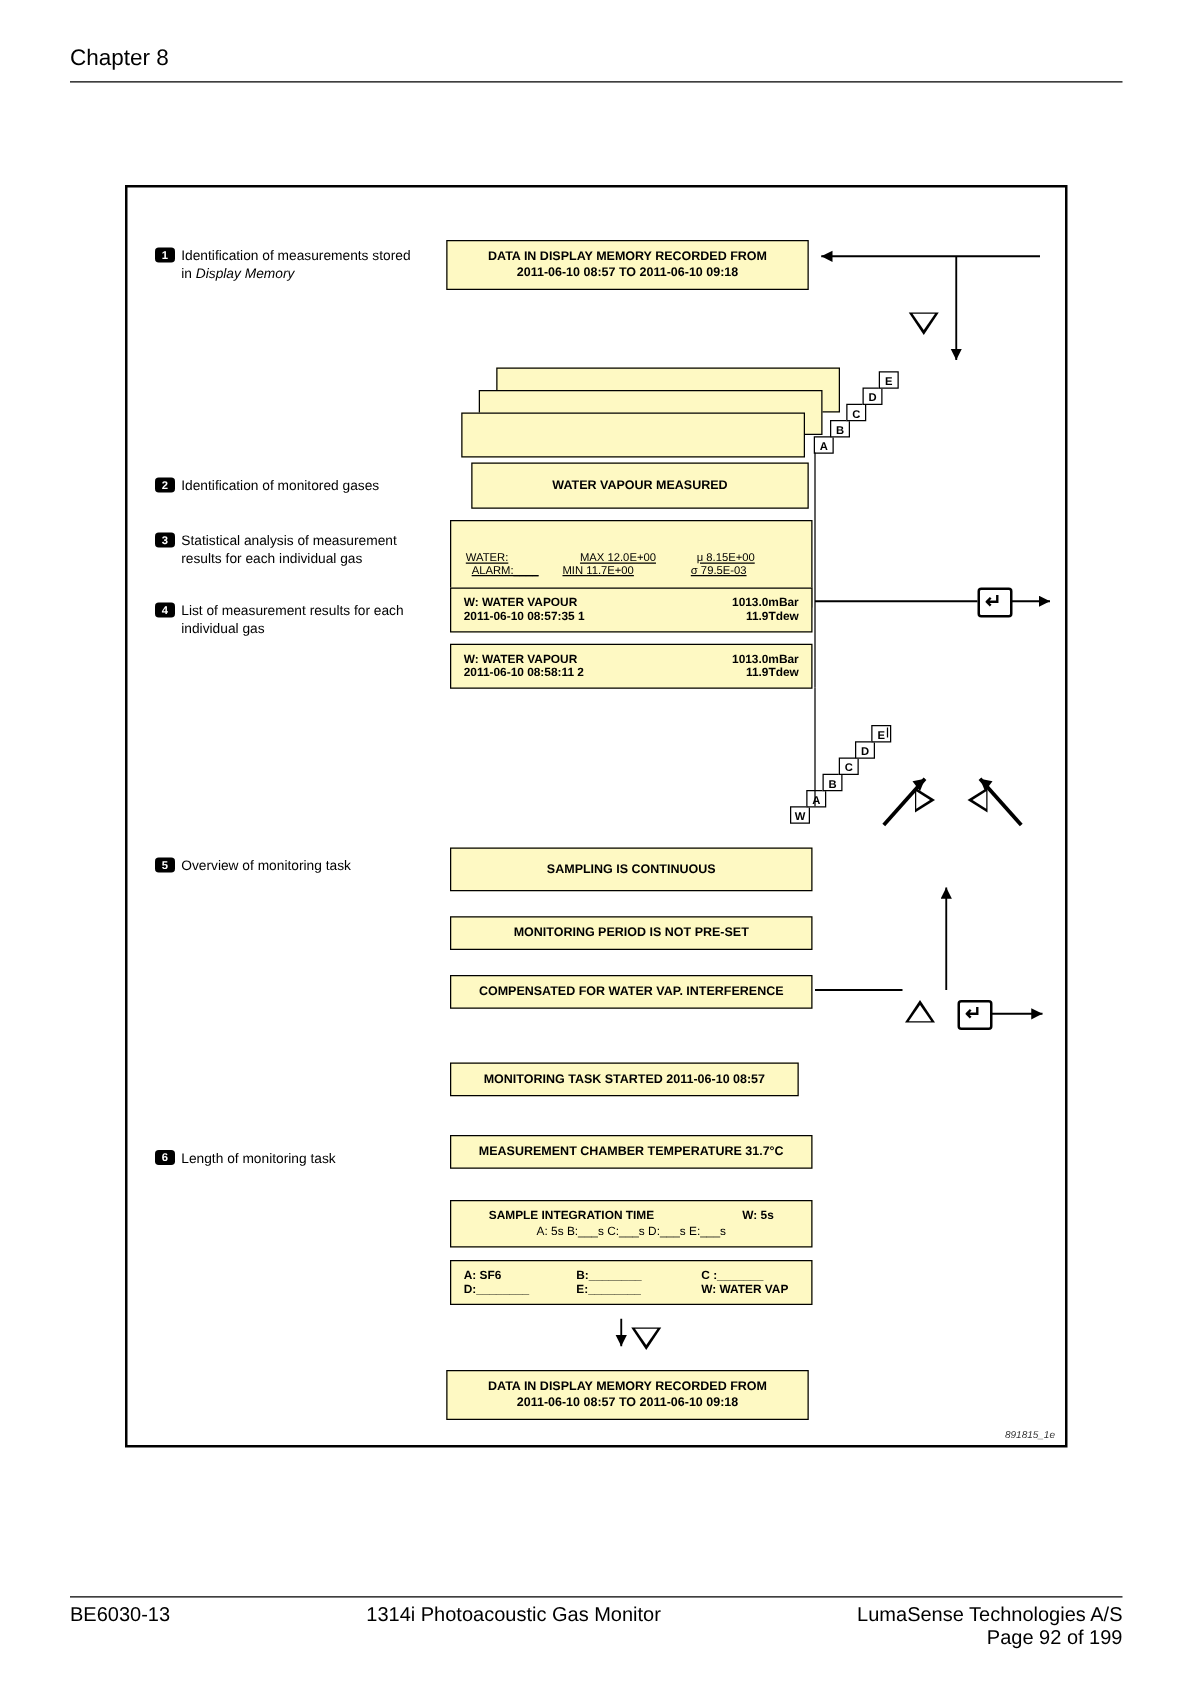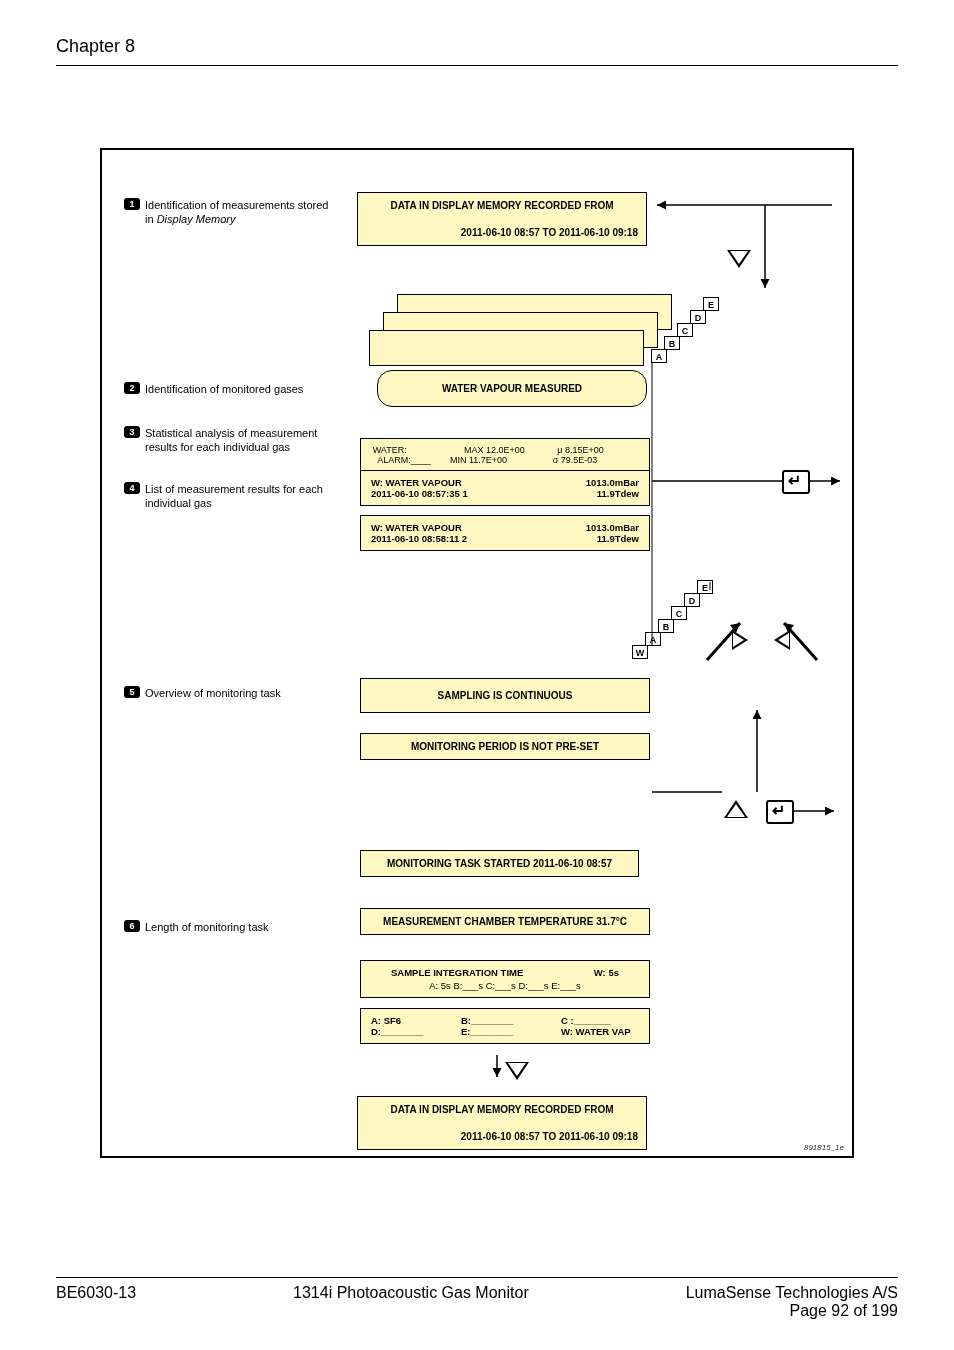--- a/index.html
+++ b/index.html
@@ -89,21 +89,21 @@
   .screen-box {
     position: absolute;
     border: 1px solid #000;
     background: #fef9c3;
     font-size: 10px;
     font-family: Arial, sans-serif;
     box-sizing: border-box;
     text-align: center;
   }
   .screen-box .line1 { font-weight: bold; }
-  .screen-box .line2 { font-weight: bold; margin-top: 16px; text-align: right; }
+  .screen-box .line2 { font-weight: bold; margin-top: 2px; }
   .screen-pad { padding: 7px 8px; }
 
   
   .tab {
     position: absolute;
     border: 1px solid #000;
     background: #fff;
     width: 16px;
     height: 14px;
     font-size: 9px;
@@ -291,29 +291,29 @@
     <div class="screen-box" style="left:295px; top:144px; width:275px; height:36px;"></div>
     <div class="screen-box" style="left:281px; top:162px; width:275px; height:36px;"></div>
     <div class="screen-box" style="left:267px; top:180px; width:275px; height:36px;"></div>
 
     <div class="tab" style="left:549px; top:199px;">A</div>
     <div class="tab" style="left:562px; top:186px;">B</div>
     <div class="tab" style="left:575px; top:173px;">C</div>
     <div class="tab" style="left:588px; top:160px;">D</div>
     <div class="tab" style="left:601px; top:147px;">E</div>
 
-    <div class="screen-box screen-pad" style="left:275px; top:220px; width:270px; padding-top:12px; padding-bottom:12px;border-radius:15px;">
+    <div class="screen-box screen-pad" style="left:275px; top:220px; width:270px; padding-top:12px; padding-bottom:12px;">
       <div class="line1">WATER VAPOUR MEASURED</div>
     </div>
 
     <svg class="connector" style="left:545px; top:212px;" width="30" height="190">
       <line x1="5" y1="0" x2="5" y2="188" stroke="#000" stroke-width="1"></line>
     </svg>
 
-    <div class="screen-box" style="left:258px; top:288px; width:290px; padding:6px 10px; text-align:left;">
+    <div class="screen-box" style="left:258px; top:266px; width:290px; padding:24px 10px; text-align:left;text-decoration:underline;">
       <div class="stats-row mono">
         <span style="width:60px;">WATER:</span>
         <span style="width:90px;margin-left:28px;">MAX 12.0E+00</span>
         <span style="width:80px;">μ 8.15E+00</span>
       </div>
       <div class="stats-row mono">
         <span style="width:60px;">ALARM:____</span>
         <span style="width:90px;">MIN 11.7E+00</span>
         <span style="width:80px;">σ 79.5E-03</span>
       </div>
@@ -380,20 +380,23 @@
       <line x1="115" y1="55" x2="82" y2="18" stroke="#000" stroke-width="3"></line>
       <polygon points="82,18 92,20 86,28" fill="#000"></polygon>
     </svg>
 
     <div class="screen-box screen-pad" style="left:258px; top:583px; width:290px;">
       <div class="line1">MONITORING PERIOD IS NOT PRE-SET</div>
     </div>
     <div class="screen-box screen-pad" style="left:258px; top:528px; width:290px; padding-top:11px; padding-bottom:11px;">
       <div class="line1">SAMPLING IS CONTINUOUS</div>
     </div>
+    <div class="screen-box screen-pad" style="left:258px; top:630px; width:290px;">
+      <div class="line1">COMPENSATED FOR WATER VAP. INTERFERENCE</div>
+    </div>
     <div class="screen-box screen-pad" style="left:258px; top:700px; width:279px;">
       <div class="line1">MONITORING TASK STARTED 2011-06-10   08:57</div>
     </div>
     <div class="screen-box screen-pad" style="left:258px; top:758px; width:290px;">
       <div class="line1">MEASUREMENT CHAMBER TEMPERATURE 31.7°C</div>
     </div>
 
     <svg class="connector" style="left:550px; top:640px;" width="110" height="40">
       <defs>
           <marker id="ah3" markerWidth="8" markerHeight="8" refX="6" refY="3" orient="auto">

